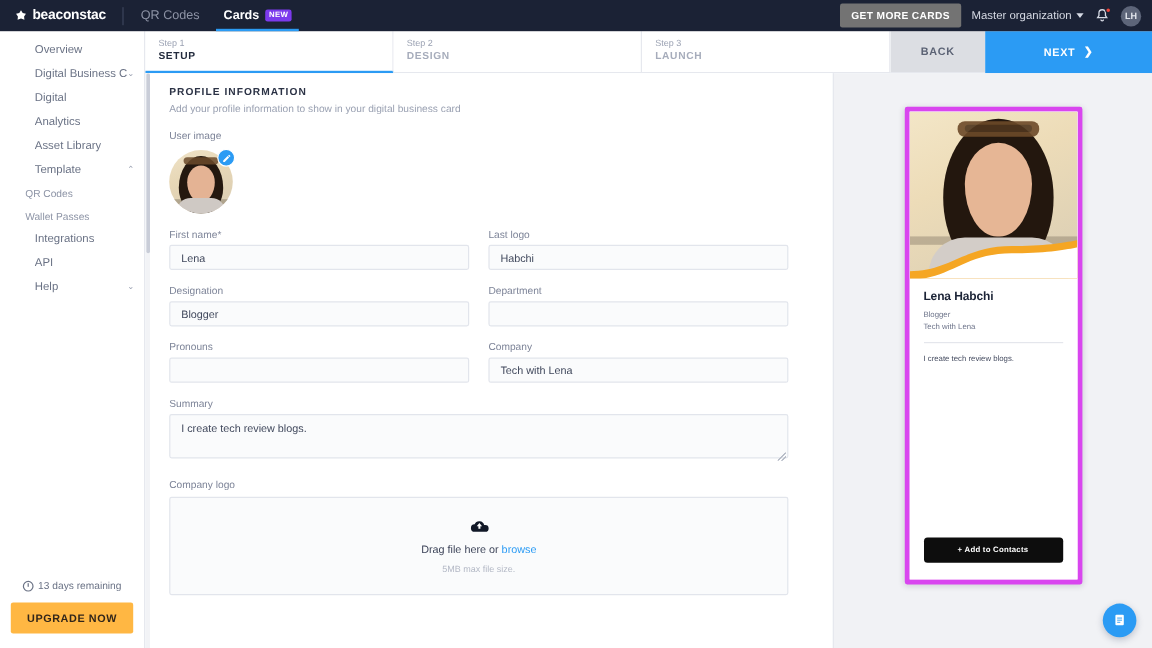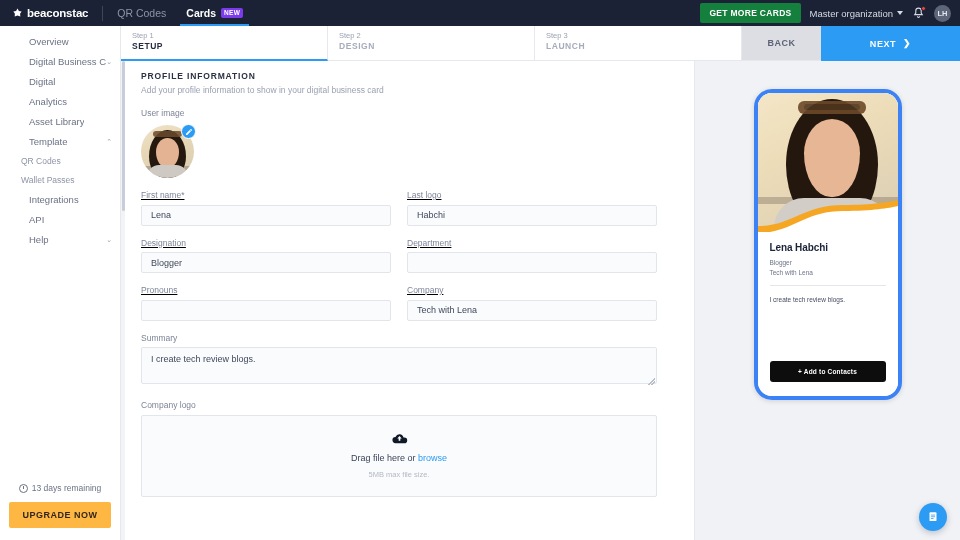--- a/index.html
+++ b/index.html
@@ -28,21 +28,21 @@
   .topnav-item.active { color: #ffffff; font-weight: bold; }
   .topnav-item.active::after {
     content: ""; position: absolute; left: 4px; right: 4px; bottom: 0; height: 2.5px; background: #2b9bf4;
   }
   .badge-new {
     background: #7c3aed; color: #fff; font-size: 6.5px; font-weight: bold;
     padding: 1px 3px; border-radius: 2px; margin-left: 5px; letter-spacing: 0.3px; line-height: 1.25;
   }
   .top-right { margin-left: auto; display: flex; align-items: center; gap: 9px; padding-right: 9px; }
   .btn-getmore {
-    background: #15803d; color: #fff; font-size: 8.5px; font-weight: bold;
+    background: #737373; color: #fff; font-size: 8.5px; font-weight: bold;
     padding: 5px 9px; border: none; border-radius: 2px; cursor: pointer; letter-spacing: 0.3px;
   }
   .org-select {
     color: #d6dae4; font-size: 9.5px; display: flex; align-items: center; gap: 4px; cursor: pointer;
   }
   .caret { width: 0; height: 0; border-left: 3.5px solid transparent; border-right: 3.5px solid transparent; border-top: 4px solid currentColor; }
   .bell { position: relative; width: 13px; height: 14px; cursor: pointer; }
   .bell-dot { position: absolute; top: 0px; right: -1px; width: 5px; height: 5px; border-radius: 50%; background: #f0453a; border: 1px solid #1b2235; }
   .avatar-circle {
     width: 17px; height: 17px; border-radius: 50%; background: #5d6579; color: #e5e8ef;
@@ -136,21 +136,21 @@
   .ph-glasses { position: absolute; left: 12px; top: 6px; width: 29px; height: 6px; background: #6b4a2a; border-radius: 3px; opacity: .85;}
   .ph-body { position: absolute; left: 6px; bottom: 0; width: 41px; height: 13px; background: #cfc9c4; border-radius: 12px 12px 0 0; }
   .ph-band { position: absolute; left: 0; bottom: 8px; width: 100%; height: 4px; background: rgba(120,110,96,.45); }
   .avatar-edit {
     position: absolute; right: -2px; top: -1px; width: 15px; height: 15px; border-radius: 50%;
     background: #2b9bf4; border: 1.5px solid #fff; display: flex; align-items: center; justify-content: center; cursor: pointer;
   }
   .avatar-edit svg { display: block; }
 
   .grid2 { display: flex; gap: 16px; margin-top: 12px; }
-  .col { flex: 1; min-width: 0; text-decoration: underline; }
+  .col { flex: 1; min-width: 0; }
   .inp {
     width: 100%; height: 21px; background: #fafbfc; border: 1px solid #e2e5ec; border-radius: 2px;
     font-size: 9px; color: #40485c; padding: 0 9px; font-family: "Liberation Sans", sans-serif;
     outline: none;
   }
   .inp::placeholder { color: #b8bdc9; }
   .field-block { margin-top: 12px; }
   .summary-box {
     width: 100%; height: 37px; background: #fafbfc; border: 1px solid #e2e5ec; border-radius: 2px;
     font-size: 9px; color: #40485c; padding: 6px 9px; resize: none; outline: none;
@@ -172,21 +172,21 @@
   .dz-sub { font-size: 7.5px; color: #b3b8c5; }
   .cloud-ico svg { display: block; }
 
   
   .preview-pane {
     flex: 0 0 266px; background: #f1f2f5; border-left: 1px solid #e6e8ee;
     display: flex; align-items: flex-start; justify-content: center; padding-top: 28px;
     position: relative;
   }
   .phone {
-    width: 148px; height: 311px; background: #ffffff; border: 4px solid #3b82f6; border-radius: 18px;
+    width: 148px; height: 398px; background: #ffffff; border: 4px solid #d946ef; border-radius: 2px;
     overflow: hidden; position: relative; box-shadow: 0 1px 5px rgba(20,28,48,.16);
   }
   .phone-inner { width: 100%; height: 100%; position: relative; background: #fff; overflow: hidden; }
   .pv-photo {
     height: 139px; position: relative; overflow: hidden;
     background: linear-gradient(155deg,#f3e6c7 0%,#eddcb8 38%,#d9cdb4 100%);
   }
   .pv-hair { position: absolute; left: 28px; top: 6px; width: 92px; height: 126px; background: #23170e; border-radius: 50% 50% 40% 40% / 52% 52% 48% 48%; }
   .pv-face { position: absolute; left: 46px; top: 26px; width: 56px; height: 78px; background: #e6b695; border-radius: 50% 50% 48% 48% / 44% 44% 56% 56%; }
   .pv-glasses { position: absolute; left: 40px; top: 8px; width: 68px; height: 13px; background: #6d4a29; border-radius: 6px; opacity:.9; }

